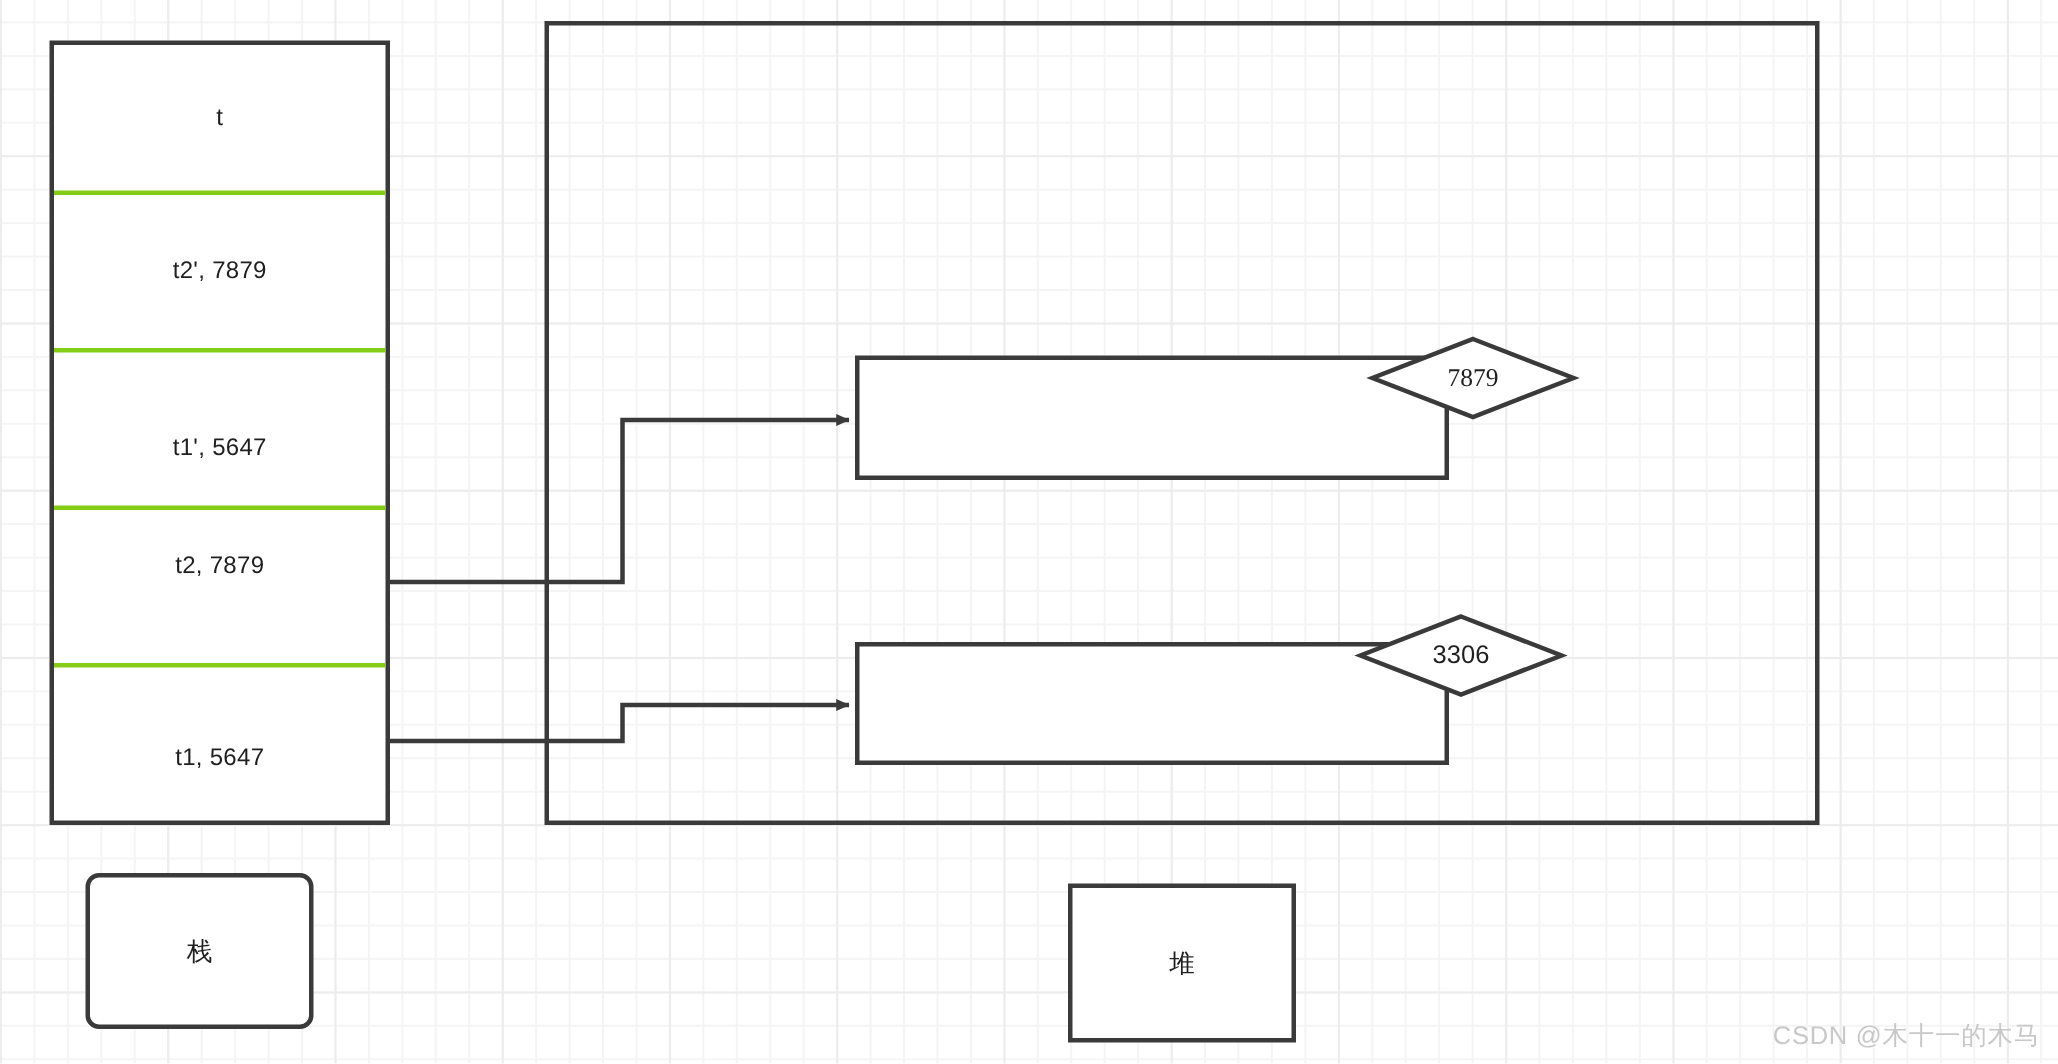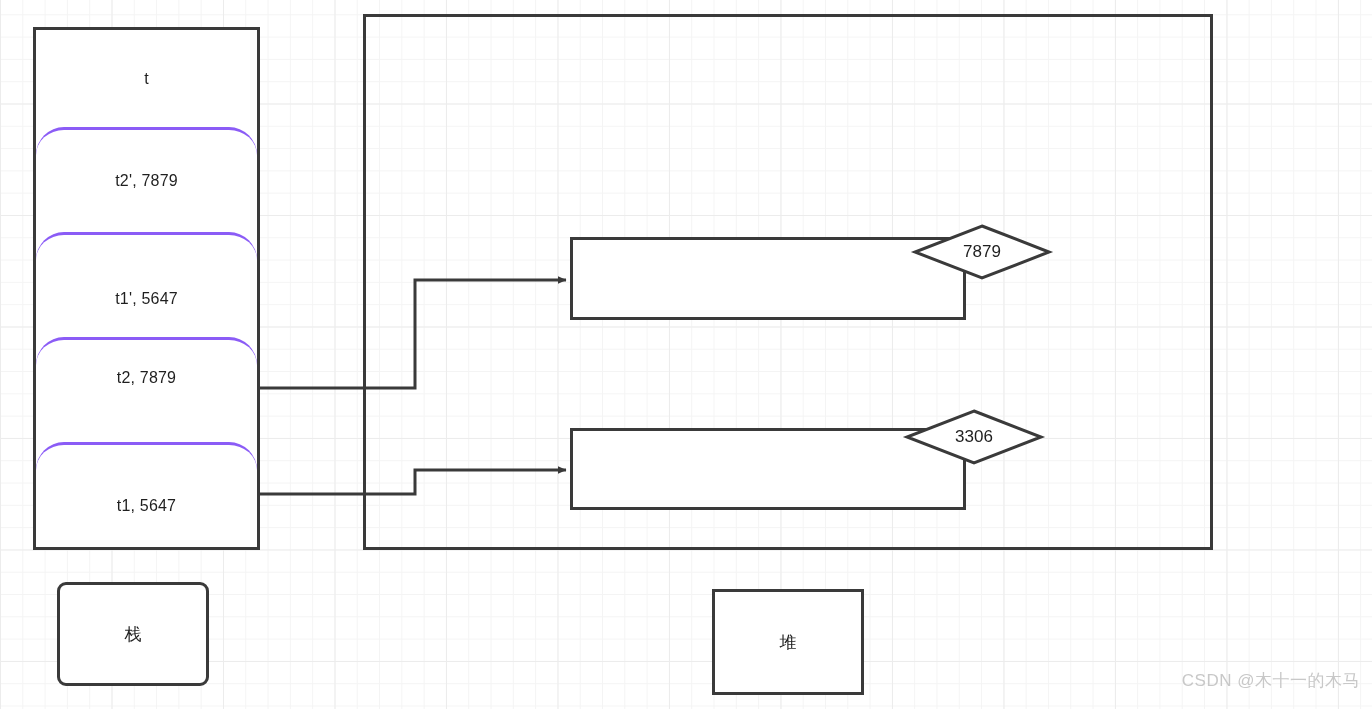--- a/index.html
+++ b/index.html
@@ -47,22 +47,21 @@
     width: 100%;
     box-sizing: border-box;
     display: flex;
     align-items: center;
     justify-content: center;
     font-size: 16px;
     color: #1f1f1f;
     letter-spacing: 0.2px;
   }
   .stack-cell.divided {
-    border-top: 3px solid #8b5cf6;
-    border-radius: 28px;
+    border-top: 3px solid #84cc16;
   }
 
   
   .heap-frame {
     position: absolute;
     left: 363px;
     top: 14px;
     width: 850px;
     height: 536px;
     border: 3px solid #3a3a3a;
@@ -123,21 +122,21 @@
     color: #1f1f1f;
   }
   .legend-box.rounded {
     border-radius: 9px;
   }
 
   
   .watermark {
     position: absolute;
     right: 12px;
-    bottom: 17px;
+    bottom: 7px;
     font-size: 17px;
     color: #c8c8c8;
     letter-spacing: 0.5px;
     white-space: nowrap;
   }
 </style>
 </head>
 <body>
 
 <div id="canvas">
@@ -158,21 +157,21 @@
     <div class="stack-cell divided" style="top:412px;height:124px;">
       <span>t1, 5647</span>
     </div>
   </div>
 
   <div class="heap-frame"></div>
 
   <div class="heap-obj" style="left:570px;top:237px;width:396px;height:83px;"></div>
   <div class="heap-obj" style="left:570px;top:428px;width:396px;height:82px;"></div>
 
-  <div class="diamond-wrap" style="left:913px;top:224px;width:138px;height:56px;">
+  <div class="diamond-wrap" style="left:913px;top:224px;width:138px;height:56px;font-family:Liberation Serif, serif;">
     <svg width="138" height="56" viewBox="0 0 138 56">
       <polygon points="69,2 136,28 69,54 2,28" fill="#ffffff" stroke="#3a3a3a" stroke-width="3" stroke-linejoin="miter"></polygon>
     </svg>
     <div class="diamond-label">7879</div>
   </div>
 
   <div class="diamond-wrap" style="left:905px;top:409px;width:138px;height:56px;">
     <svg width="138" height="56" viewBox="0 0 138 56">
       <polygon points="69,2 136,28 69,54 2,28" fill="#ffffff" stroke="#3a3a3a" stroke-width="3" stroke-linejoin="miter"></polygon>
     </svg>

